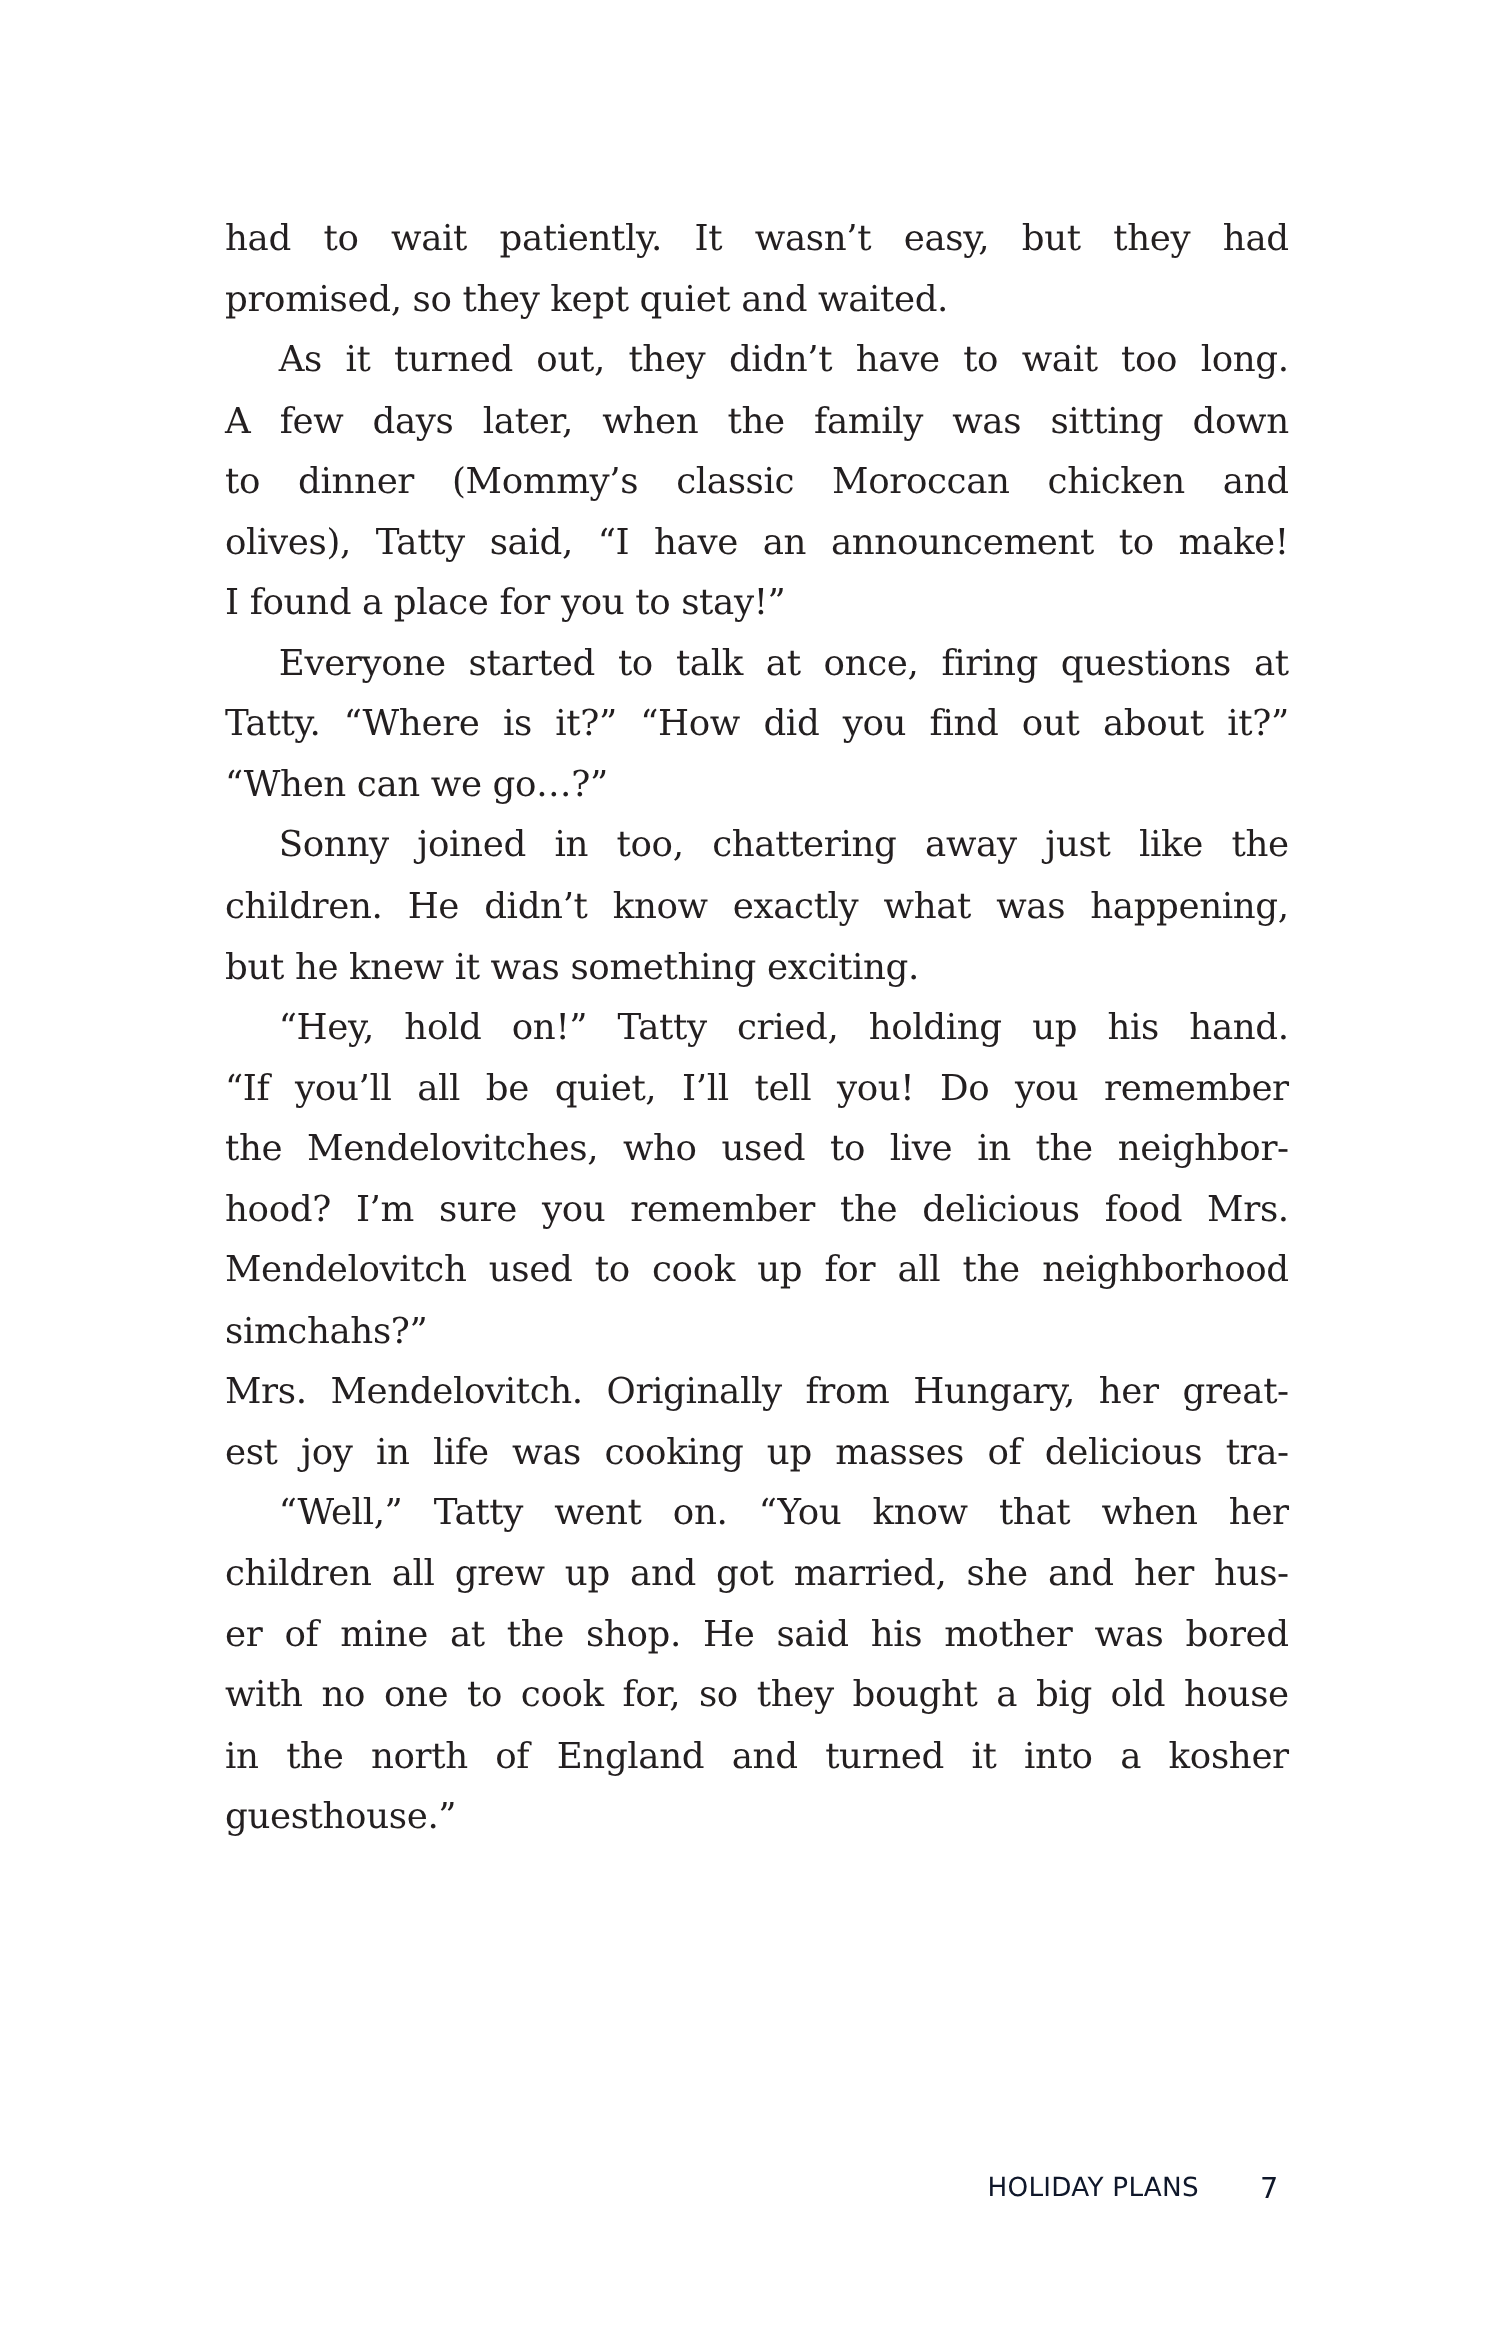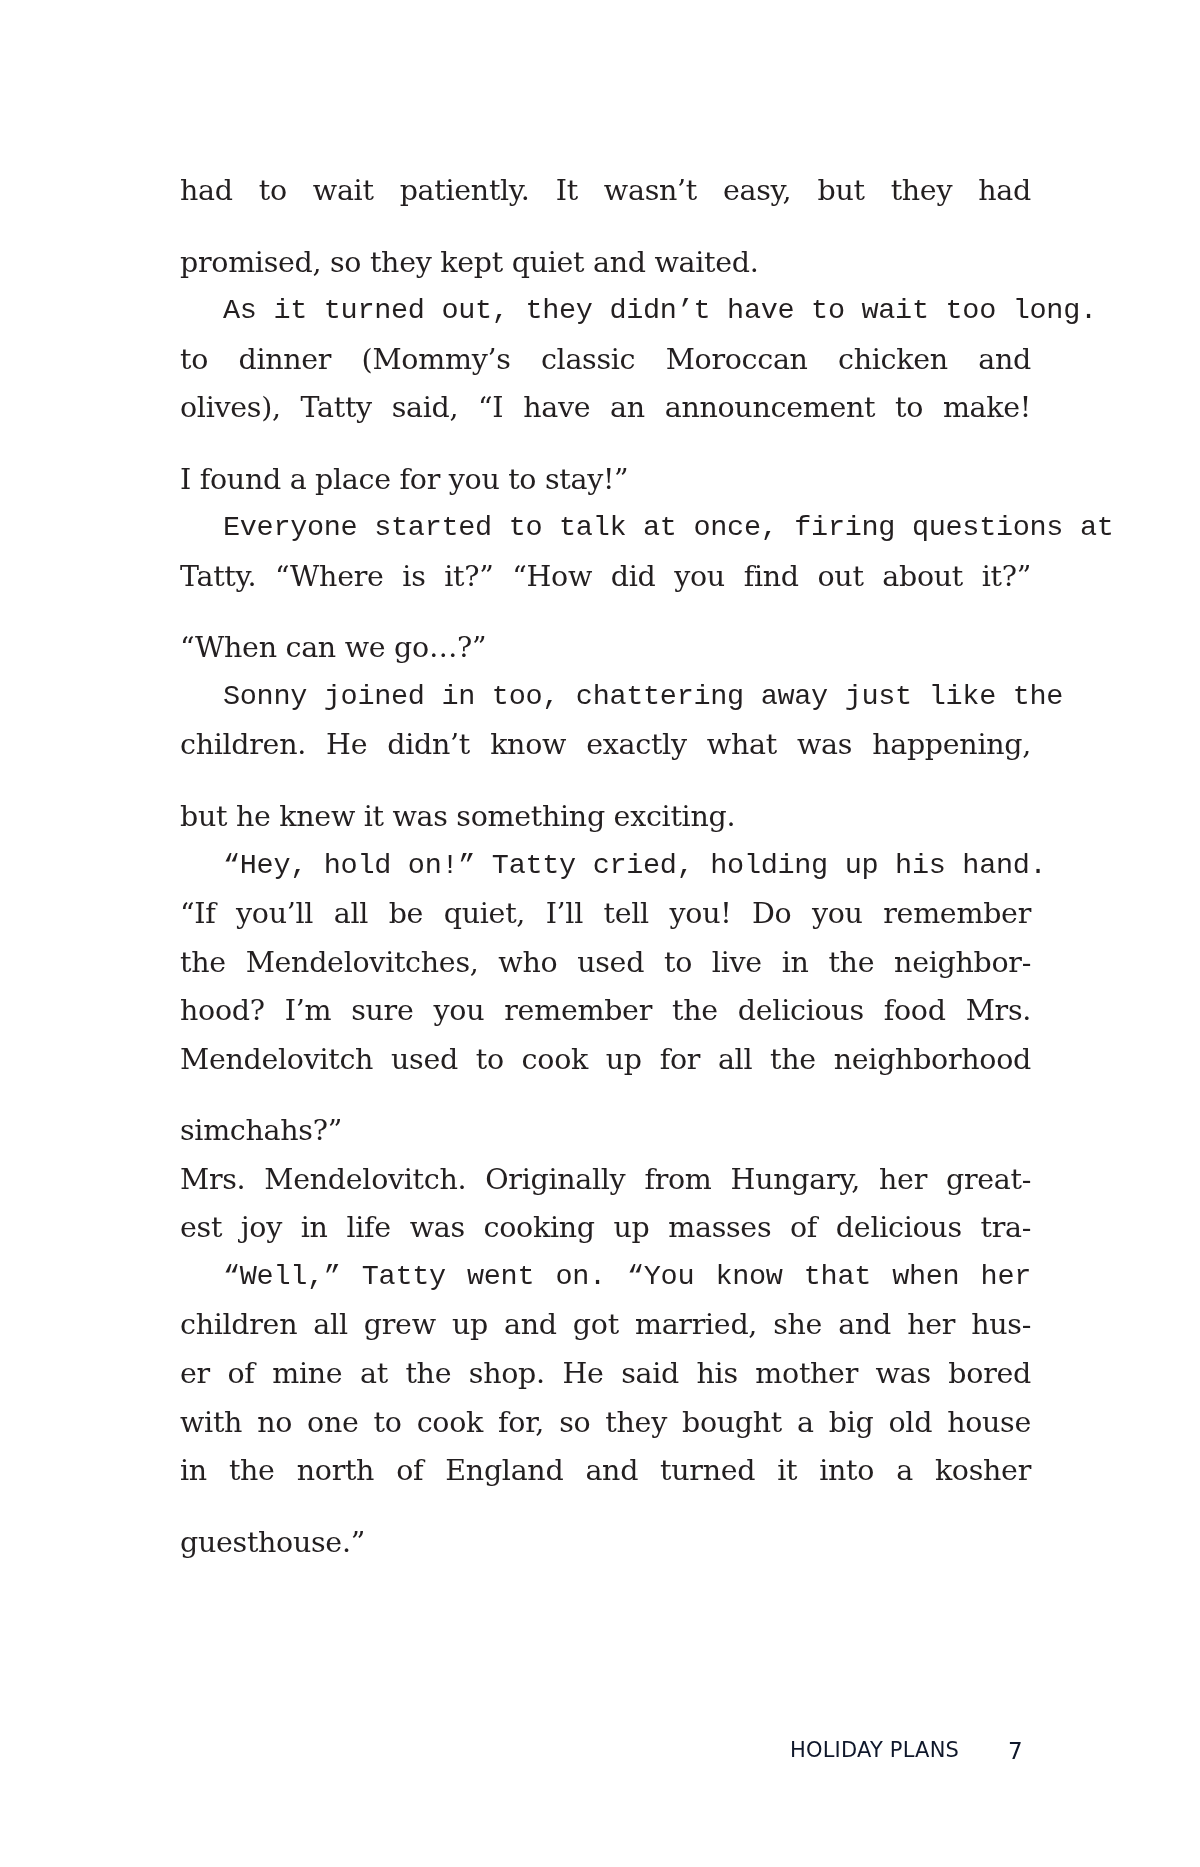--- a/index.html
+++ b/index.html
@@ -12,22 +12,22 @@
     width: 851px;
     font-family: "DejaVu Serif", serif;
     font-size: 28.5px;
     line-height: 48.55px;
     color: #231f20;
     text-align: justify;
     hyphens: manual;
     letter-spacing: -0.3px;
   }
   .line { display: block; white-space: nowrap; text-align-last: justify; text-align: justify; height: 48.55px; }
-  .line.last { text-align-last: left; margin-top: 23px; }
-  .line.indent { padding-left: 43px; font-family: Liberation Mono, monospace; }
+  .line.last { text-align-last: left; }
+  .line.indent { padding-left: 43px; }
   .footer {
     position: absolute;
     top: 1738px;
     left: 790px;
     width: 240px;
     font-family: "DejaVu Sans", sans-serif;
     font-size: 21px;
     color: #0f172a;
     white-space: nowrap;
   }
@@ -38,20 +38,21 @@
 <body>
 
 <div class="page">
   <div class="body-text" id="body-text">
       <div>
         <span class="line">had to wait patiently. It wasn’t easy, but they had</span>
         <span class="line last">promised, so they kept quiet and waited.</span>
       </div>
       <div>
         <span class="line indent">As it turned out, they didn’t have to wait too long.</span>
+        <span class="line">A few days later, when the family was sitting down</span>
         <span class="line">to dinner (Mommy’s classic Moroccan chicken and</span>
         <span class="line">olives), Tatty said, “I have an announcement to make!</span>
         <span class="line last">I found a place for you to stay!”</span>
       </div>
       <div>
         <span class="line indent">Everyone started to talk at once, firing questions at</span>
         <span class="line">Tatty. “Where is it?” “How did you find out about it?”</span>
         <span class="line last">“When can we go…?”</span>
       </div>
       <div>

